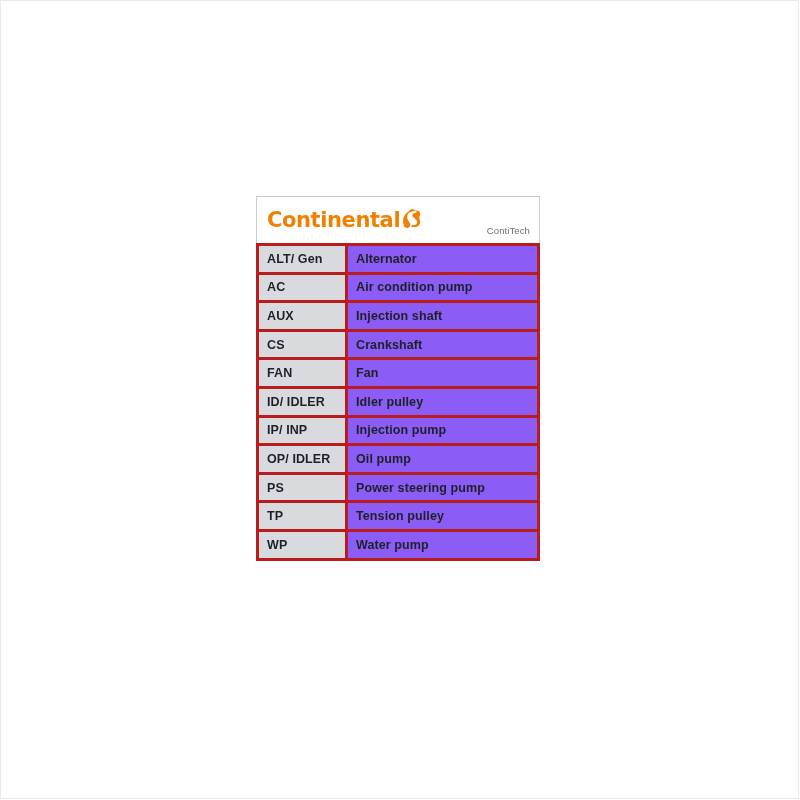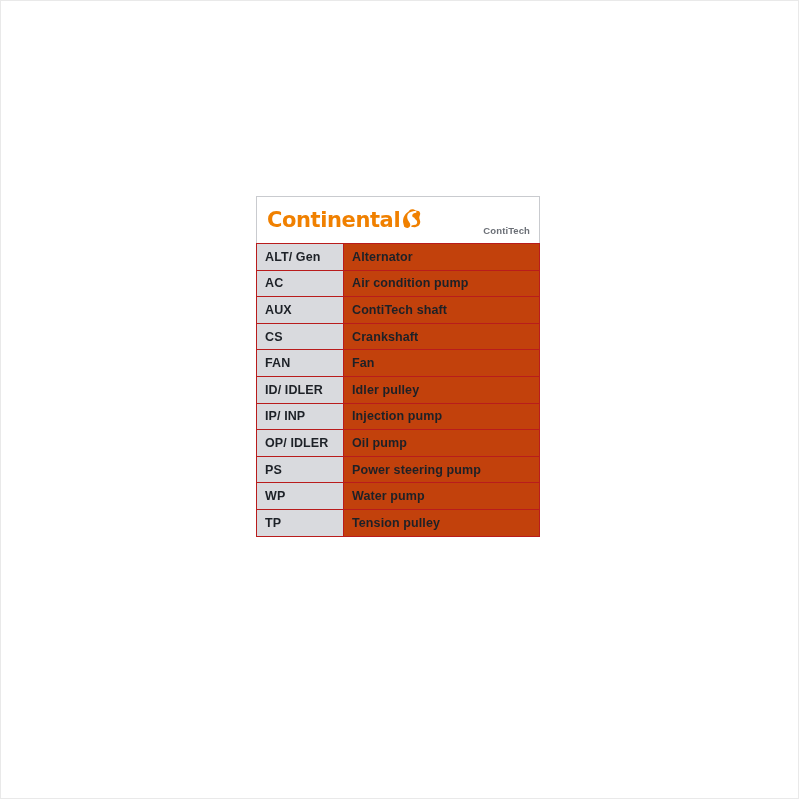--- a/index.html
+++ b/index.html
@@ -64,48 +64,48 @@
     height: 22px;
     position: relative;
     margin-left: 1px;
   }
   .brand-sub {
     position: absolute;
     right: 9px;
     bottom: 7px;
     color: #6b6f76;
     font-size: 9.5px;
-    font-weight: 700;
+    font-weight: 400;
     letter-spacing: 0.1px;
   }
 
   
   table.abbr-table {
     border-collapse: collapse;
     width: 100%;
     table-layout: fixed;
   }
   table.abbr-table td {
-    border: 1px solid #b91c1c;
+    border: 3px solid #b91c1c;
     font-size: 12.5px;
     height: 25.6px;
     padding: 0 0 0 8px;
     vertical-align: middle;
     color: #1d2127;
     white-space: nowrap;
     overflow: hidden;
   }
   td.code-cell {
     width: 78px;
     background: #d9dade;
     font-weight: 700;
     letter-spacing: 0.1px;
   }
   td.desc-cell {
-    background: #c2410c;
+    background: #8b5cf6;
     font-weight: 700;
     letter-spacing: 0.1px;
     margin-left: 20px;
   }
 </style>
 </head>
 <body>
 
 <div class="page-frame"></div>
 
@@ -129,21 +129,21 @@
       <tr>
         <td class="code-cell">ALT/ Gen</td>
         <td class="desc-cell">Alternator</td>
       </tr>
       <tr>
         <td class="code-cell">AC</td>
         <td class="desc-cell">Air condition pump</td>
       </tr>
       <tr>
         <td class="code-cell">AUX</td>
-        <td class="desc-cell">ContiTech shaft</td>
+        <td class="desc-cell">Injection shaft</td>
       </tr>
       <tr>
         <td class="code-cell">CS</td>
         <td class="desc-cell">Crankshaft</td>
       </tr>
       <tr>
         <td class="code-cell">FAN</td>
         <td class="desc-cell">Fan</td>
       </tr>
       <tr>
@@ -156,23 +156,23 @@
       </tr>
       <tr>
         <td class="code-cell">OP/ IDLER</td>
         <td class="desc-cell">Oil pump</td>
       </tr>
       <tr>
         <td class="code-cell">PS</td>
         <td class="desc-cell">Power steering pump</td>
       </tr>
       <tr>
+        <td class="code-cell">TP</td>
+        <td class="desc-cell">Tension pulley</td>
+      </tr>
+      <tr>
         <td class="code-cell">WP</td>
         <td class="desc-cell">Water pump</td>
-      </tr>
-      <tr>
-        <td class="code-cell">TP</td>
-        <td class="desc-cell">Tension pulley</td>
       </tr>
     </tbody>
   </table>
 
 </div>
 
 </body></html>

